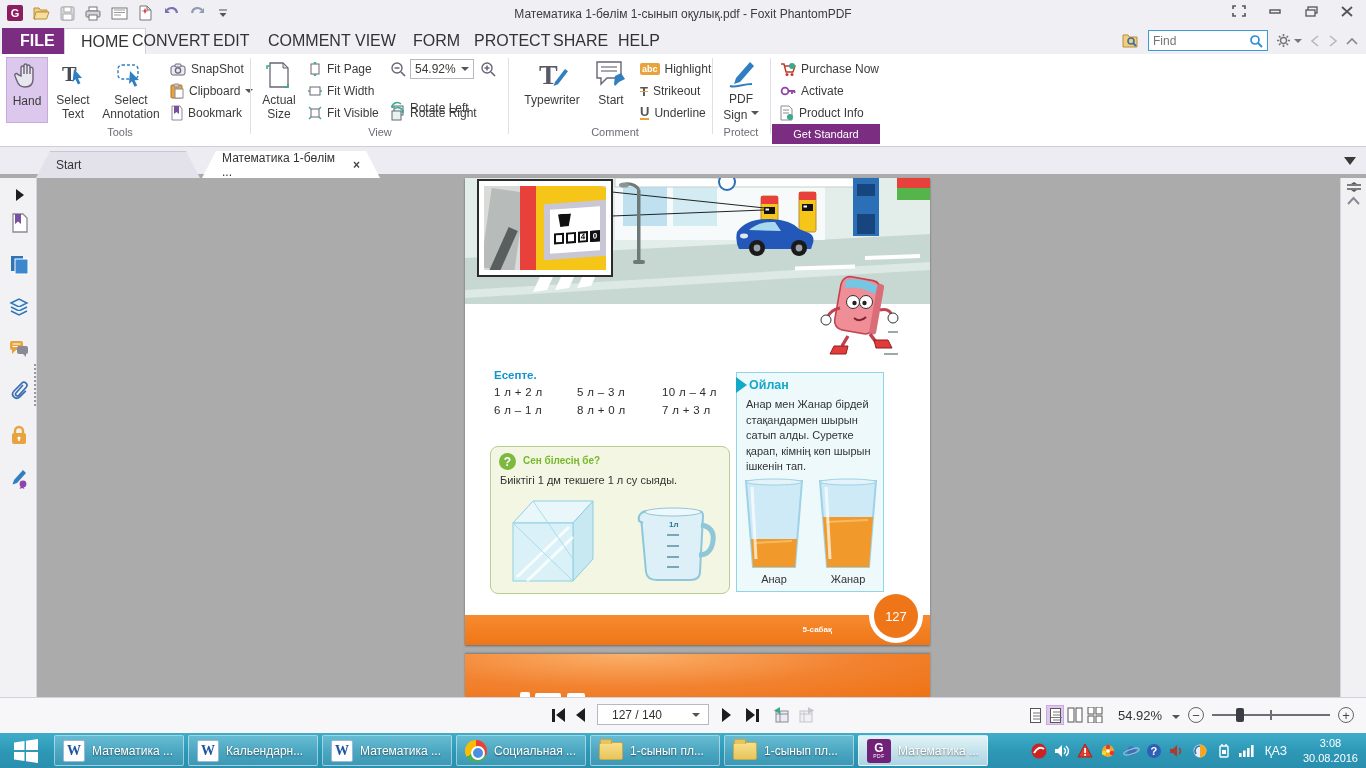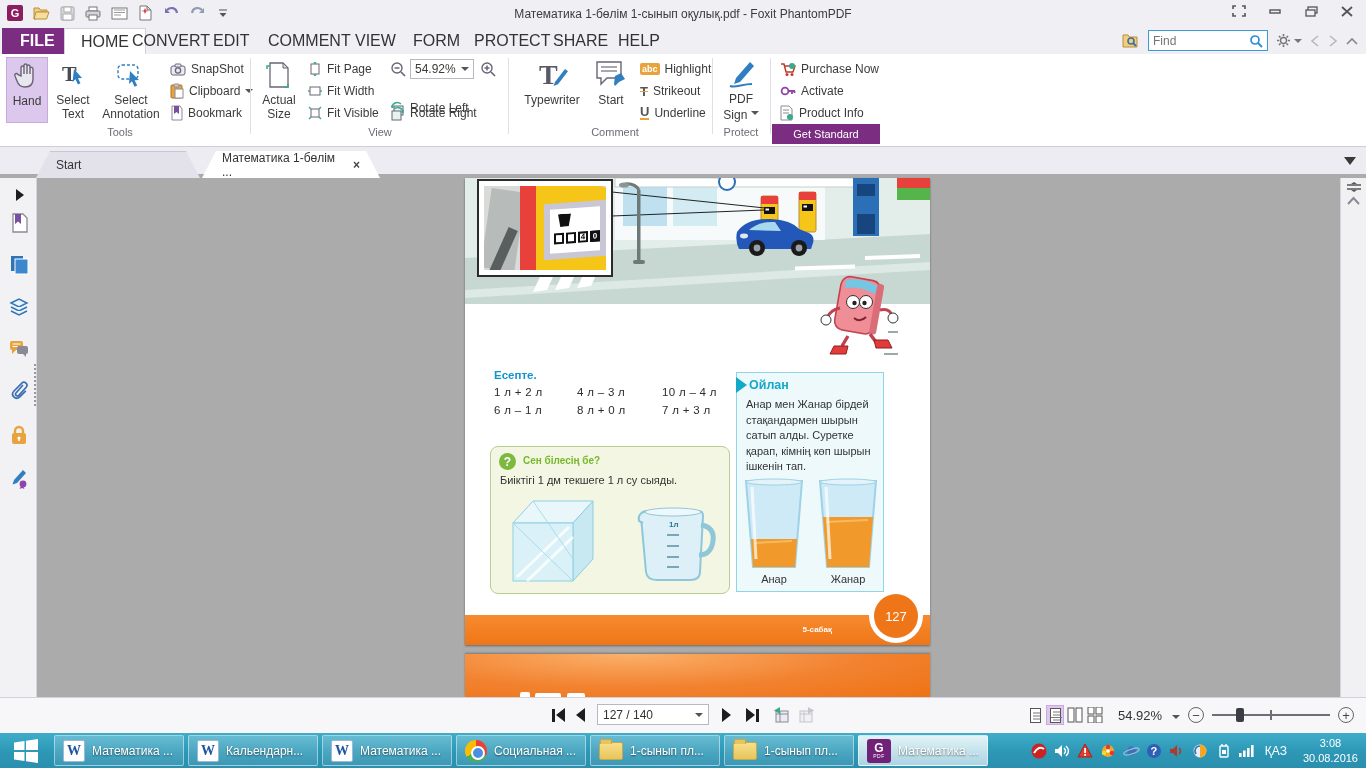--- a/index.html
+++ b/index.html
@@ -64,21 +64,21 @@
 .footerbar{position:absolute;left:0;top:437px;width:465px;height:30px;background:linear-gradient(180deg,#f68b2e,#ef7618)}
 .badge-white{position:absolute;left:404px;top:411px;width:54px;height:54px;border-radius:50%;background:#fff}
 .badge-orange{position:absolute;left:409px;top:416px;width:44px;height:44px;border-radius:50%;background:#ef7618;color:#fff;font-weight:normal;font-size:13px;display:flex;align-items:center;justify-content:center}
 
 
 .statusbar{position:absolute;left:0;top:697px;width:1366px;height:36px;background:#f7f6f8;border-top:1px solid #d2d0da}
 .navbtn{position:absolute;top:8px;height:18px;display:flex;align-items:center;gap:1px;cursor:pointer}
 .tri-l{width:0;height:0;border:7px solid transparent;border-right:9px solid #1d1d1d;border-left:0}
 .tri-r{width:0;height:0;border:7px solid transparent;border-left:9px solid #1d1d1d;border-right:0}
 .vbar{width:3px;height:13px;background:#1d1d1d}
-.pagecombo{position:absolute;left:597px;top:6px;width:112px;height:21px;border:1px solid #b9b7c2;background:#fff;display:flex;align-items:center;justify-content:space-between;padding:0 5px}
+.pagecombo{position:absolute;left:597px;top:6px;width:112px;height:21px;border:1px solid #b9b7c2;background:#fff;display:flex;align-items:center;justify-content:space-between;padding:0 14px}
 .pagecombo input{border:none;outline:none;width:80px;font-size:12px;color:#333;font-family:"Liberation Sans",sans-serif}
 .layico{position:absolute;top:7px;width:18px;height:20px;display:flex;align-items:center;justify-content:center;cursor:pointer}
 .layico.sel{background:#dcc8ec;border:1px solid #c9a9e0}
 .pgsq{width:11px;height:15px;border:1px solid #555;background:#fff;position:relative}
 .zoomround{position:absolute;top:9px;width:16px;height:16px;border:1px solid #666;border-radius:50%;color:#444;display:flex;align-items:center;justify-content:center;font-size:13px;line-height:1;cursor:pointer}
 
 
 .taskbar{position:absolute;left:0;top:733px;width:1366px;height:35px;background:linear-gradient(180deg,#3fadc9 0%,#2d97b6 55%,#2b8fae 100%)}
 .startbtn{position:absolute;left:0;top:0;width:52px;height:35px;display:flex;align-items:center;justify-content:center;cursor:pointer}
 .tbitem{position:absolute;top:2px;height:31px;width:130px;display:flex;align-items:center;gap:7px;padding:0 8px;border:1px solid rgba(255,255,255,.45);background:linear-gradient(180deg,rgba(255,255,255,.22),rgba(255,255,255,.08));border-radius:2px;cursor:pointer}
@@ -605,21 +605,21 @@
         <path d="M80 36q10-2 12 6" fill="none" stroke="#c2414e" stroke-width="3"></path>
         <circle cx="93" cy="44" r="5" fill="#fff" stroke="#333"></circle>
         <path d="M48 62l-6 10M70 60l6 8" stroke="#c2414e" stroke-width="3.4"></path>
         <path d="M34 72h14l-2 8H30z" fill="#e23b3b" stroke="#8e1f1f"></path>
         <path d="M74 66h14l4 8H76z" fill="#e23b3b" stroke="#8e1f1f"></path>
         <path d="M84 80h14M88 58h10" stroke="#9aa" stroke-width="2"></path>
       </svg>
 
       <div class="abs" style="left:29px;top:191px;font-weight:bold;font-size:11.5px;color:#1095d2">Есепте.</div>
       <span class="exline" style="left:29px;top:208px">1 л + 2 л</span>
-      <span class="exline" style="left:112px;top:208px">4 л – 3 л</span>
+      <span class="exline" style="left:112px;top:208px">5 л – 3 л</span>
       <span class="exline" style="left:197px;top:208px">10 л – 4 л</span>
       <span class="exline" style="left:29px;top:226px">6 л – 1 л</span>
       <span class="exline" style="left:112px;top:226px">8 л + 0 л</span>
       <span class="exline" style="left:197px;top:226px">7 л + 3 л</span>
 
       <div class="knowbox">
         <span class="abs" style="left:8px;top:6px;width:17px;height:17px;border-radius:50%;background:#7cb93e;color:#fff;font-weight:bold;font-size:12px;display:flex;align-items:center;justify-content:center">?</span>
         <span class="abs" style="left:32px;top:8px;font-weight:bold;font-size:10px;color:#76b82a">Сен білесің бе?</span>
         <span class="abs" style="left:9px;top:27px;font-size:11px;color:#333">Биіктігі 1 дм текшеге 1 л су сыяды.</span>
 

